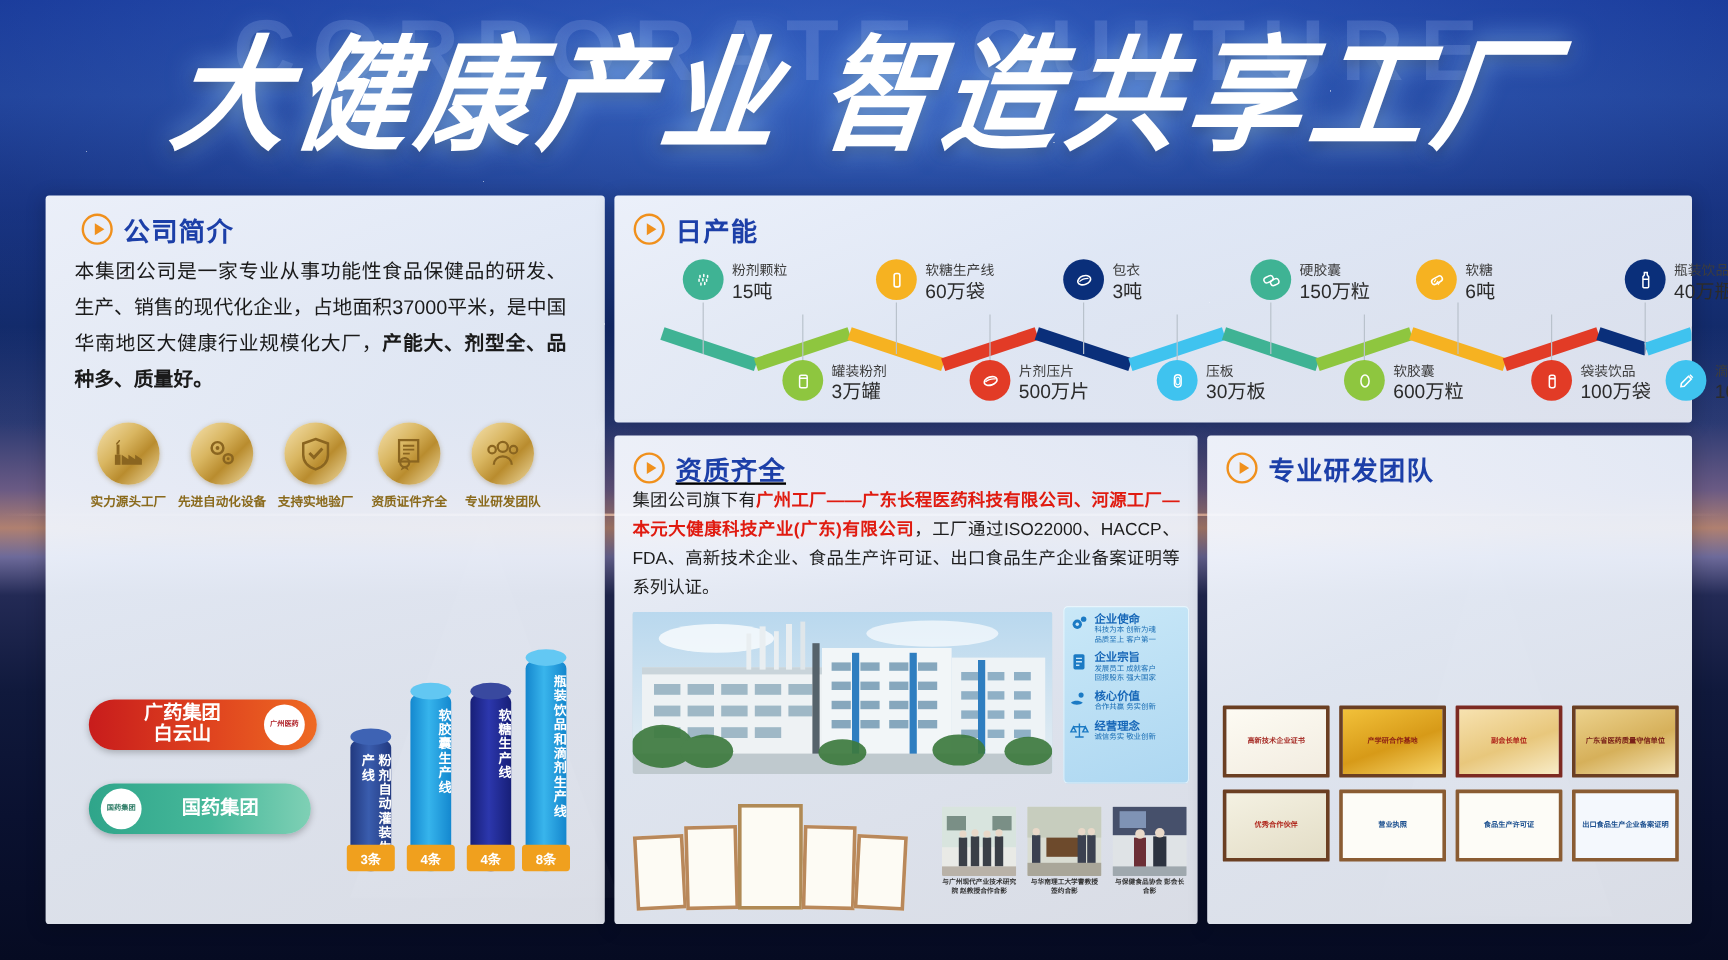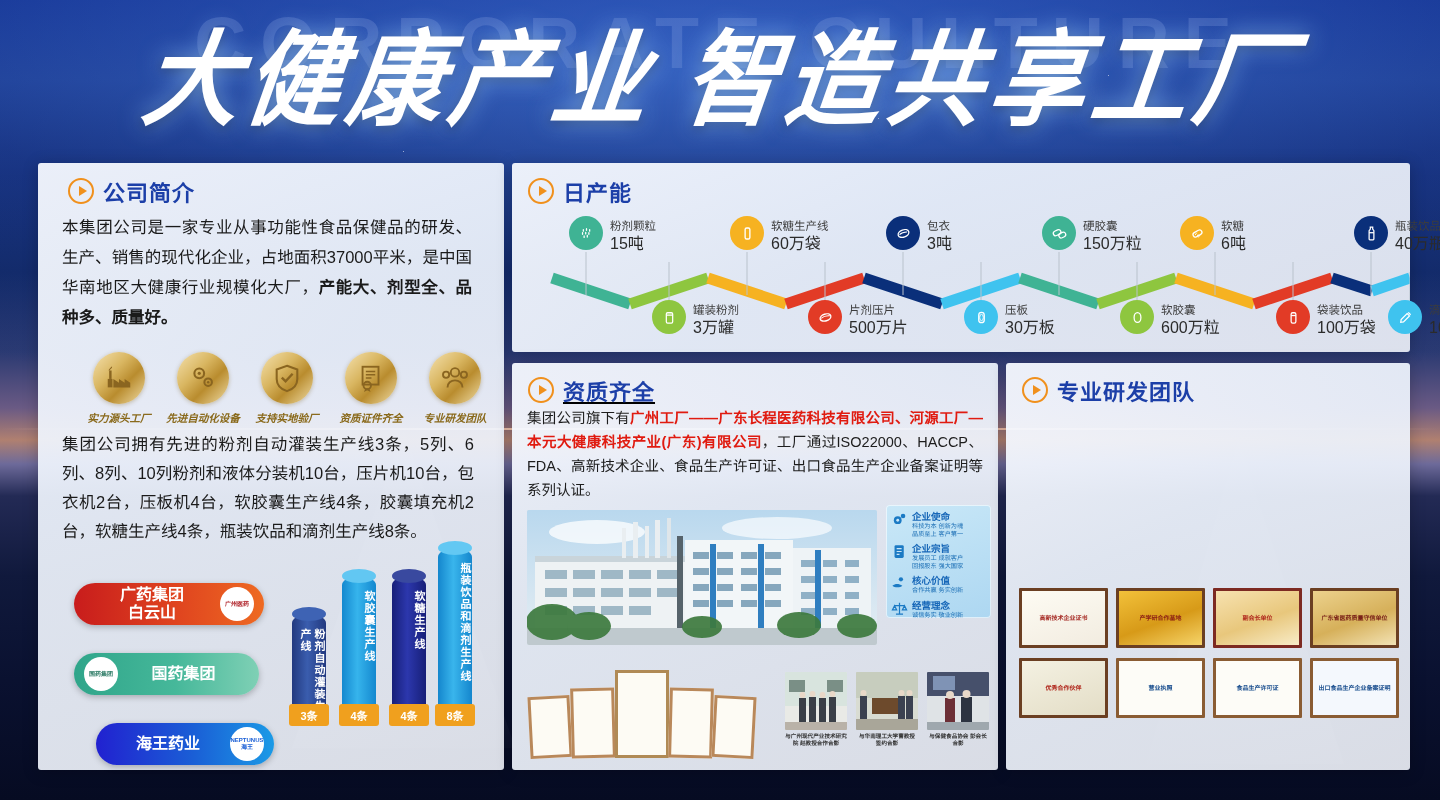--- a/index.html
+++ b/index.html
@@ -72,21 +72,21 @@
   .arrow-ic i{display:block;width:0;height:0;border-left:8px solid #f0901c;
      border-top:5px solid transparent;border-bottom:5px solid transparent;margin-left:3px;}
   .sec-t{font-size:22px;font-weight:bold;color:#1c3fa8;letter-spacing:1px;}
 
   
   .intro-head{position:absolute;left:68px;top:175px;}
   .intro-body{position:absolute;left:62px;top:212px;width:410px;
      font-size:16.5px;line-height:30px;color:#1a1a1a;text-align:justify;}
   .intro-body b{font-weight:bold;}
 
-  .gold-row{position:absolute;left:80px;top:352px;width:414px;display:flex;justify-content:space-between;font-style:italic;}
+  .gold-row{position:absolute;left:56px;top:352px;width:414px;display:flex;justify-content:center;}
   .gold-item{width:78px;text-align:center;}
   .gold-circle{width:52px;height:52px;border-radius:50%;margin:0 auto;
      background:linear-gradient(135deg,#f5e2b0 0%,#d9b661 38%,#b98c2e 62%,#f1dea8 100%);
      box-shadow:0 1px 4px rgba(120,90,20,.35);display:flex;align-items:center;justify-content:center;}
   .gold-circle svg{width:30px;height:30px;}
   .gold-lb{margin-top:6px;font-size:10.5px;color:#8a6a1c;font-weight:bold;white-space:nowrap;}
 
   .lines-body{position:absolute;left:62px;top:430px;width:412px;
      font-size:16.5px;line-height:29px;color:#1a1a1a;text-align:justify;}
 
@@ -125,21 +125,21 @@
   .ntxt .n1{font-size:11.5px;color:#3d3d3d;line-height:14px;white-space:nowrap;}
   .ntxt .n2{font-size:16px;color:#2b2b2b;line-height:19px;white-space:nowrap;}
 
   
   .q-head{position:absolute;left:528px;top:374px;text-decoration:underline;}
   .q-body{position:absolute;left:527px;top:406px;width:456px;
      font-size:14.5px;line-height:24px;color:#1d1d1d;text-align:justify;}
   .q-body .red{color:#e01b10;font-weight:bold;}
   .factory-photo{position:absolute;left:527px;top:510px;width:350px;height:135px;
      border-radius:2px;overflow:hidden;background:#cfe0ea;}
-  .culture-box{position:absolute;left:886px;top:505px;width:105px;height:113px;
+  .culture-box{position:absolute;left:886px;top:505px;width:105px;height:148px;
      border-radius:4px;background:linear-gradient(160deg,rgba(200,232,248,.95),rgba(168,214,242,.9));
      box-shadow:inset 0 0 0 1px rgba(255,255,255,.6);padding:6px 5px;box-sizing:border-box;}
   .cul-row{display:flex;gap:4px;margin-bottom:6px;align-items:flex-start;}
   .cul-ic{width:17px;height:17px;flex:none;}
   .cul-ic svg{width:17px;height:17px;}
   .cul-t{font-size:9.5px;font-weight:bold;color:#1767b8;line-height:11px;}
   .cul-s{font-size:6.2px;color:#1c6fb5;line-height:7.6px;white-space:nowrap;}
   .certfan{position:absolute;left:527px;top:672px;width:250px;height:92px;}
   .certfan .c{position:absolute;bottom:6px;background:#fdfbf4;border:3px solid #b9885a;box-sizing:border-box;}
   .photos3{position:absolute;left:785px;top:672px;width:205px;height:92px;display:flex;gap:9px;}
@@ -244,37 +244,32 @@
               <path d="M8 26c0-4.4 3.6-7.5 8-7.5s8 3.1 8 7.5"></path>
               <circle cx="6.5" cy="12.5" r="3.3"></circle>
               <circle cx="25.5" cy="12.5" r="3.3"></circle>
             </g>
           </svg>
       </div>
       <div class="gold-lb">专业研发团队</div>
     </div>
   </div>
 
-  <div class="lines-body">集团公司拥有先进的粉剂自动灌装生产线3条，5列、6列、8列、10列粉剂和液体分装机10台，压片机10台，包衣机2台，压板机4台，软胶囊生产线4条，胶囊填充机2台，软糖生产线4条，瓶装饮品和滴剂生产线8条。</div>
 
 
   <div class="brand-col">
     <div class="badge bd1">
       <span class="bl">
         <span>广药集团</span><br><span>白云山</span>
       </span>
       <span class="logo">广州医药</span>
     </div>
     <div class="badge bd2">
       <span class="logo" style="color:#2b7a64">国药集团</span>
       <span class="bl">国药集团</span>
-    </div>
-    <div class="badge bd3">
-      <span class="bl">海王药业</span>
-      <span class="logo" style="color:#1a5fd6">NEPTUNUS 海王</span>
     </div>
   </div>
 
   <div class="bars">
     <div class="bar-wrap" style="left:0px">
       <div class="bar" style="height:112px;background:linear-gradient(90deg,#22397f,#3a5dae 45%,#22397f);">
         <span class="cap" style="background:#3e63b4"></span>
         <span class="lbl">粉剂自动灌装生产线</span>
       </div>
       <div class="tag">3条</div>

